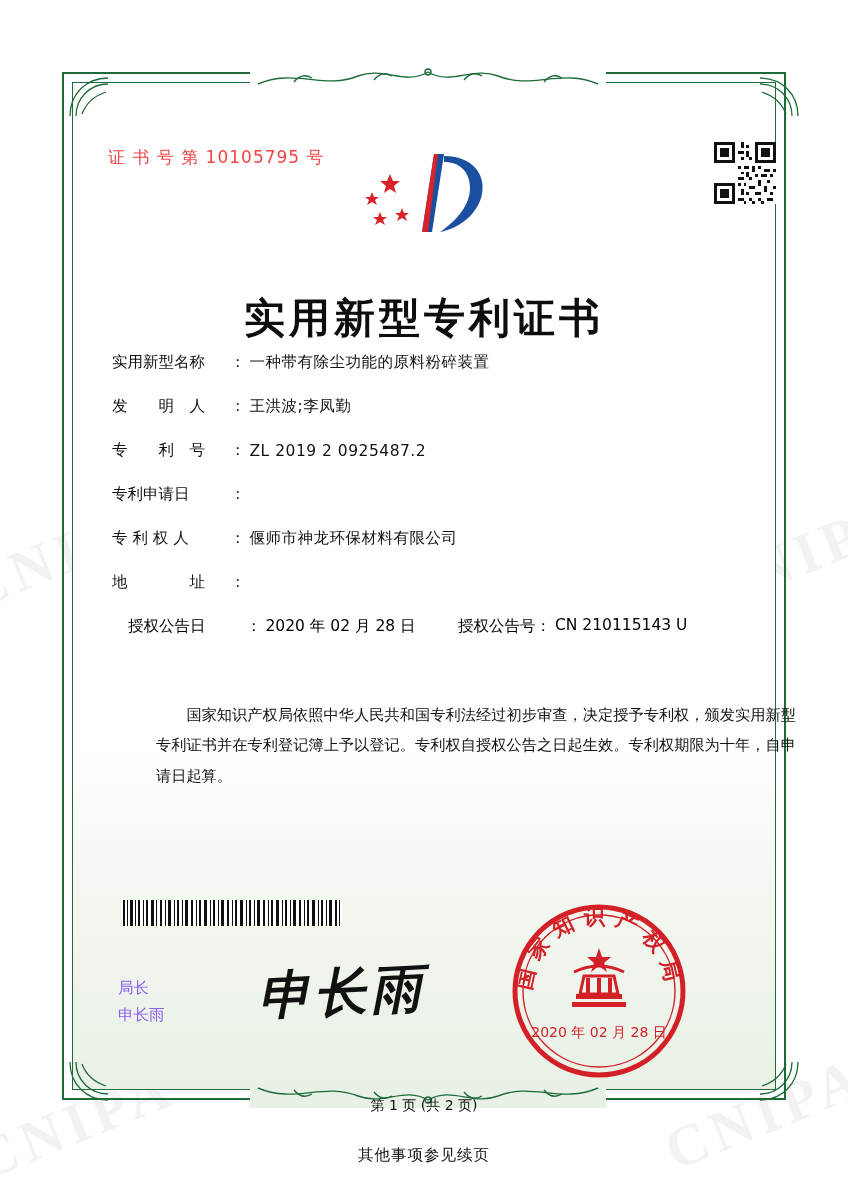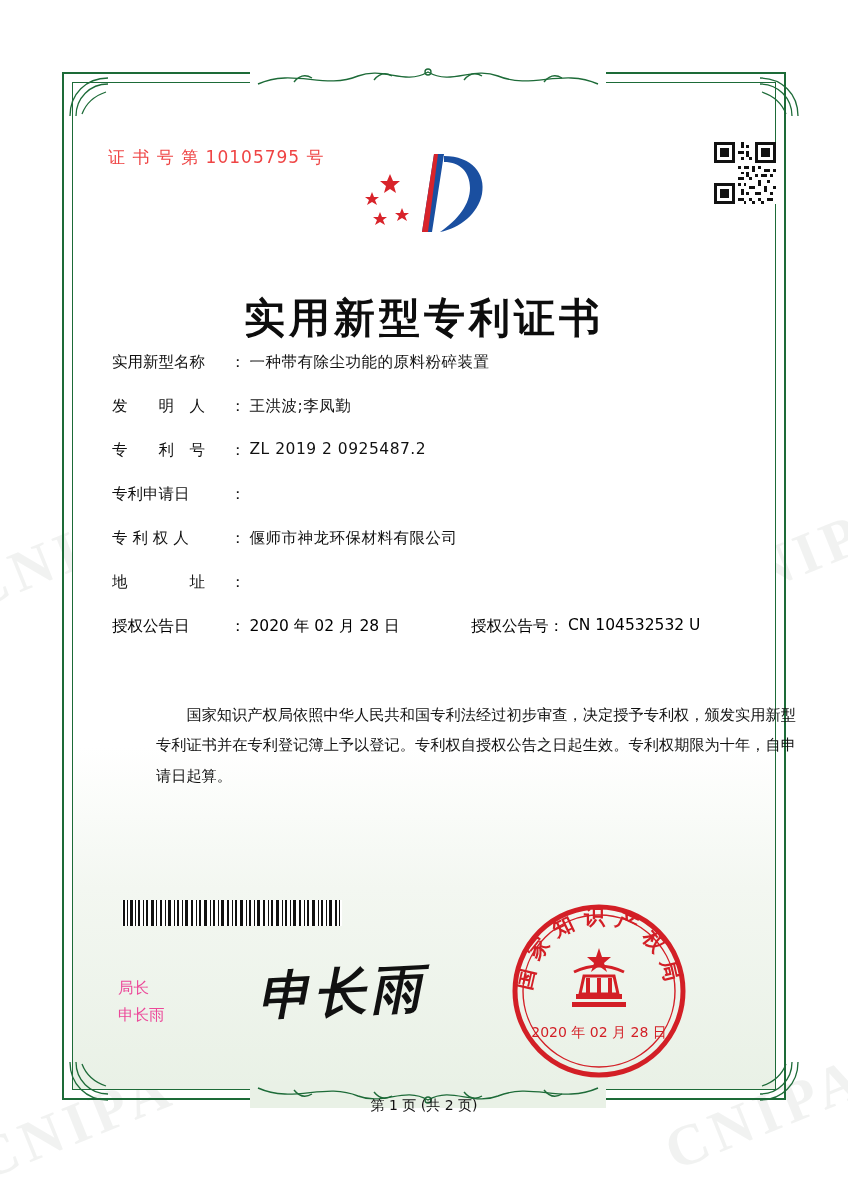--- a/index.html
+++ b/index.html
@@ -112,38 +112,38 @@
 
   
   .fields {
     position: absolute;
     left: 112px;
     top: 352px;
     width: 640px;
   }
   .frow {
     display: flex;
-    align-items: flex-start;
+    align-items: center;
     margin-bottom: 23px;
     font-size: 15.5px;
     color: #111;
   }
   .flabel {
     flex: 0 0 auto;
     width: 118px;
     letter-spacing: 0px;
     white-space: nowrap;
   }
   .fcolon { flex: 0 0 auto; margin-right: 4px; }
   .fval { flex: 1 1 auto; letter-spacing: 0.5px; }
 
   .frow-dual { display: flex; align-items: baseline; font-size: 15.5px; margin-bottom: 18px;}
-  .dual-left { width: 330px; display: flex; }
+  .dual-left { width: 330px; display: flex; margin-left: 16px; }
   .dual-right { display: flex; }
-  .dual-right .flabel { width: auto; margin-left: 29px; }
+  .dual-right .flabel { width: auto; }
 
   
   .paras {
     position: absolute;
     left: 112px;
     top: 700px;
     width: 640px;
     font-size: 15.2px;
     line-height: 2.0;
     color: #111;
@@ -157,21 +157,21 @@
     position: absolute;
     left: 122px; top: 900px;
     width: 220px; height: 26px;
   }
 
   
   .sig-label {
     position: absolute;
     left: 118px; top: 975px;
     font-size: 15.5px;
-    color: #ec4899;
+    color: #8b5cf6;
     line-height: 1.75;
   }
   .sig-script {
     position: absolute;
     left: 258px; top: 958px;
     font-family: "Liberation Serif", "DejaVu Serif", serif;
     font-size: 52px;
     font-weight: bold;
     font-style: italic;
     color: #111;
@@ -379,21 +379,21 @@
 
     <div class="frow-dual">
       <span class="dual-left">
         <span class="flabel">授权公告日</span>
         <span class="fcolon">：</span>
         <span>2020 年 02 月 28 日</span>
       </span>
       <span class="dual-right">
         <span class="flabel">授权公告号</span>
         <span class="fcolon">：</span>
-        <span>CN 104532532 U</span>
+        <span>CN 210115143 U</span>
       </span>
     </div>
 
   </div>
 
   <div class="paras">
     <p>国家知识产权局依照中华人民共和国专利法经过初步审查，决定授予专利权，颁发实用新型专利证书并在专利登记簿上予以登记。专利权自授权公告之日起生效。专利权期限为十年，自申请日起算。</p>
   </div>
 
   <svg class="barcode" viewBox="0 0 220 26" shape-rendering="crispEdges">
@@ -475,14 +475,15 @@
       <path d="M74 96 L78 78 L108 78 L112 96 Z" fill="none" stroke="#d31f26" stroke-width="3"></path>
       <rect x="80" y="80" width="4" height="16"></rect>
       <rect x="91" y="80" width="4" height="16"></rect>
       <rect x="102" y="80" width="4" height="16"></rect>
       <path d="M68 74 q25 -12 50 0" fill="none" stroke="#d31f26" stroke-width="3"></path>
     </g>
     <text x="93" y="139" text-anchor="middle" font-family="'DejaVu Sans', sans-serif" font-size="14" fill="#d31f26">2020 年 02 月 28 日</text>
   </svg>
 
   <div class="page-no">第 1 页 (共 2 页)</div>
+  <div class="footer-note">其他事项参见续页</div>
 
 </div>
 
 </body></html>

